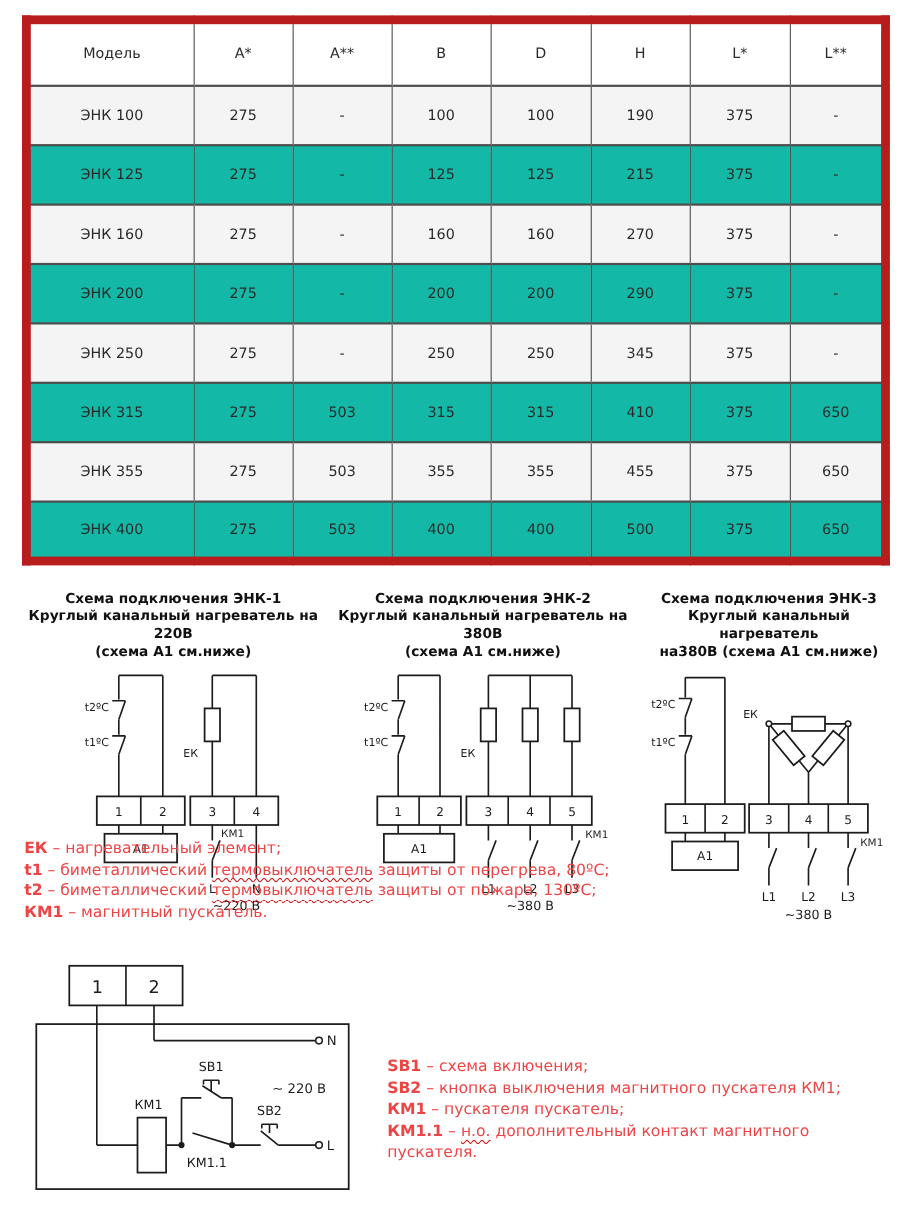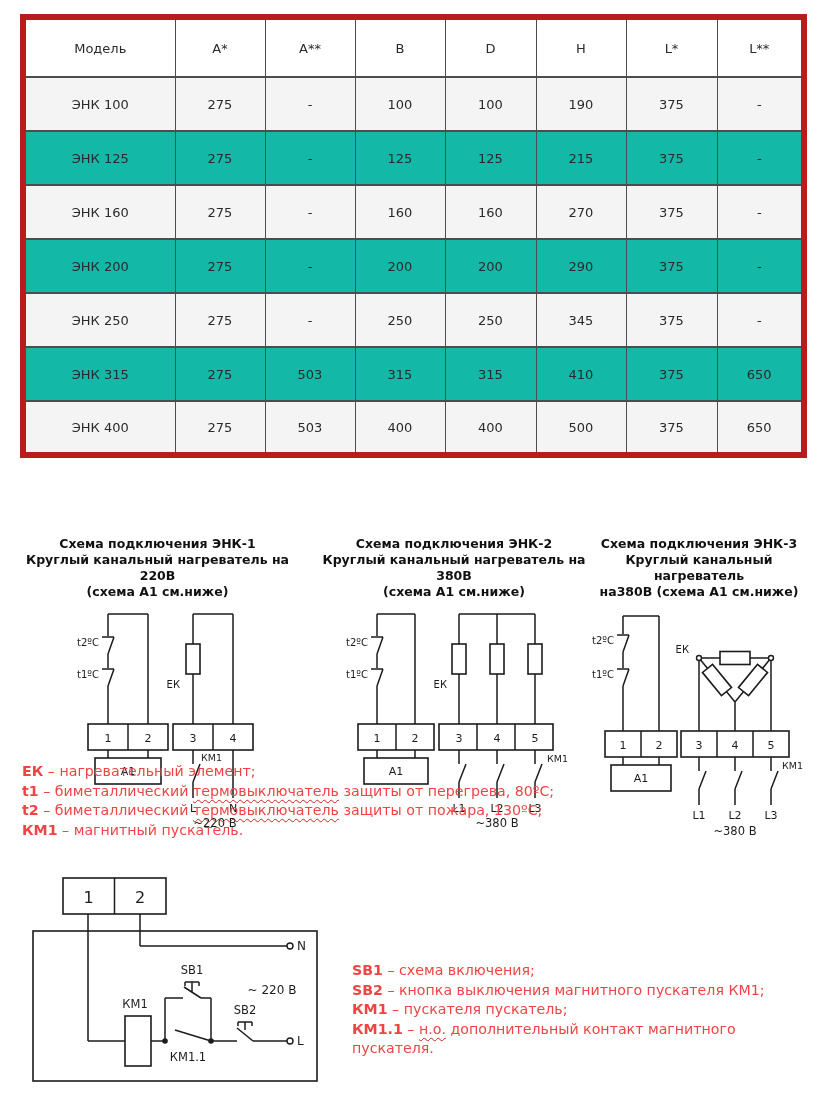--- a/index.html
+++ b/index.html
@@ -1,21 +1,21 @@
 <!DOCTYPE html>
 <html><head>
 <meta charset="utf-8">
 <style>
   html,body{margin:0;padding:0;background:#fff;}
   .page{position:relative;width:820px;height:1105px;background:#fff;overflow:hidden;
         font-family:"DejaVu Sans","Liberation Sans",sans-serif;color:#1c1c1c;}
 
   
   .tbl-wrap{position:absolute;left:20px;top:14px;}
-  table.dim{border-collapse:collapse;table-layout:fixed;width:781px;border:6px solid #b91c1c;}
+  table.dim{border-collapse:collapse;table-layout:fixed;width:781px;border:8px solid #b91c1c;}
   table.dim th,table.dim td{border:1px solid #4d4d4d;border-bottom:2px solid #4d4d4d;
         text-align:center;vertical-align:middle;font-size:13px;font-weight:normal;color:#2a2a2a;
         padding:0;}
   table.dim thead tr{height:60px;background:#ffffff;}
   table.dim tbody tr{height:54px;background:#14b8a6;}
   table.dim tbody tr:nth-child(odd){background:#f4f4f4;}
 
   
   .diag{position:absolute;top:536px;}
   .diag .dtitle{font-weight:bold;font-size:12.5px;line-height:16px;text-align:center;color:#111;}
@@ -123,20 +123,30 @@
             <td>ЭНК 315</td>
             <td>275</td>
             <td>503</td>
             <td>315</td>
             <td>315</td>
             <td>410</td>
             <td>375</td>
             <td>650</td>
           </tr>
           <tr>
+            <td>ЭНК 355</td>
+            <td>275</td>
+            <td>503</td>
+            <td>355</td>
+            <td>355</td>
+            <td>455</td>
+            <td>375</td>
+            <td>650</td>
+          </tr>
+          <tr>
             <td>ЭНК 400</td>
             <td>275</td>
             <td>503</td>
             <td>400</td>
             <td>400</td>
             <td>500</td>
             <td>375</td>
             <td>650</td>
           </tr>
         </tbody>
@@ -177,21 +187,21 @@
       <path class="wire" d="M150,144 V158"></path>
       <path class="wire" d="M157,158 L150,176"></path>
       <text x="158" y="155" font-size="9.5">КМ1</text>
       <path class="wire" d="M150,176 V192 M190,144 V192"></path>
       <text x="150" y="206" font-size="11" text-anchor="middle">L</text>
       <text x="190" y="206" font-size="11" text-anchor="middle">N</text>
       <text x="172" y="221" font-size="11.5" text-anchor="middle">~220 В</text>
     </svg>
   </div>
 
-  <div class="diag" style="left:310px;width:288px;">
+  <div class="diag" style="left:295px;width:288px;">
     <div class="dtitle">
       <div>Схема подключения ЭНК-2</div>
       <div>Круглый канальный нагреватель на 380В</div>
       <div>(схема А1 см.ниже)</div>
     </div>
     <svg width="250" height="225" viewBox="0 0 250 225">
       <path class="wire" d="M48,8 H86 M48,8 V30 M48,48 V62 M48,80 V118 M86,8 V118"></path>
       <path class="wire" d="M42,31 H54 M54,31 L48,48"></path>
       <path class="wire" d="M42,63 H54 M54,63 L48,80"></path>
       <text x="39" y="40" font-size="10" text-anchor="end">t2ºC</text>

